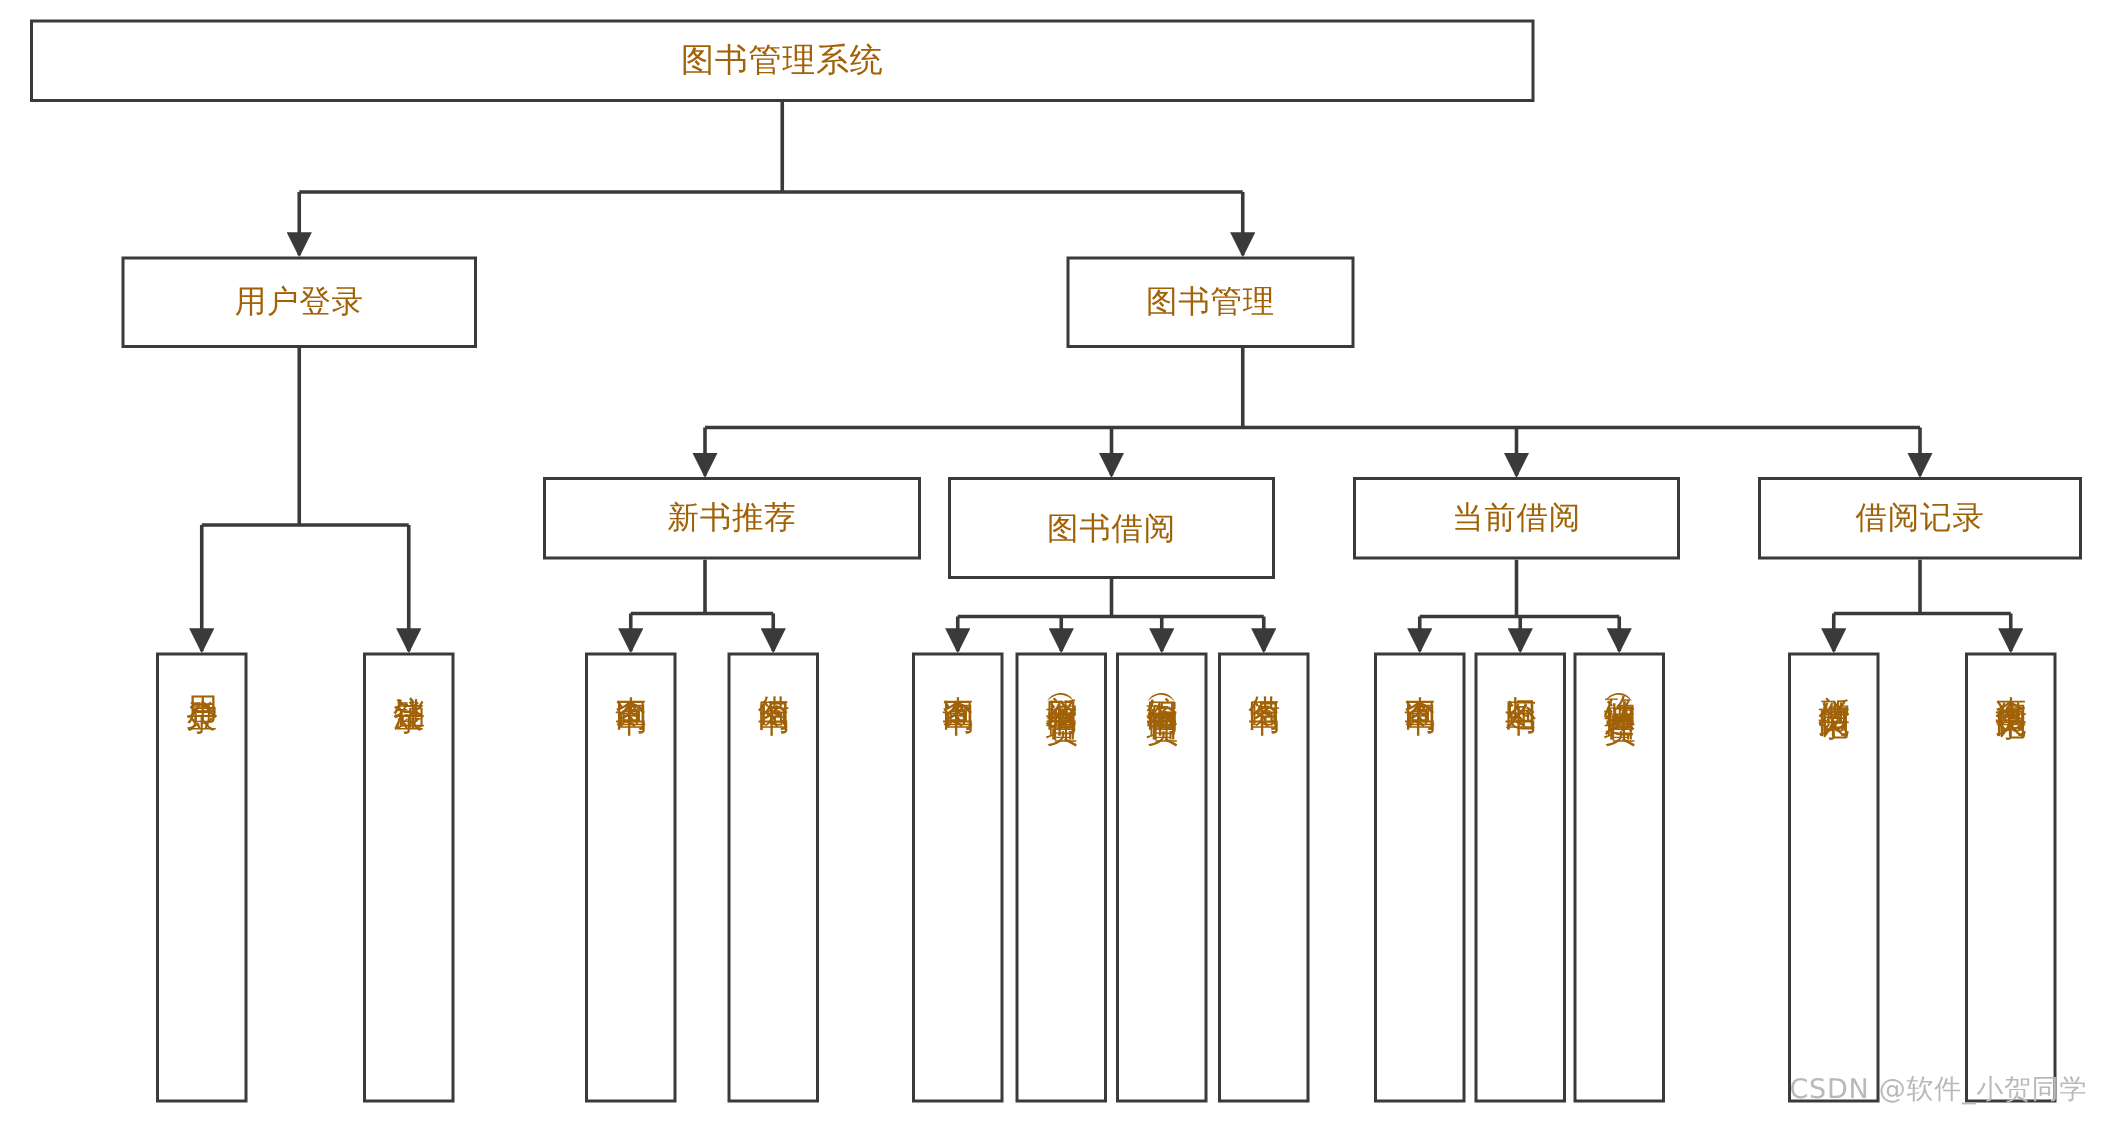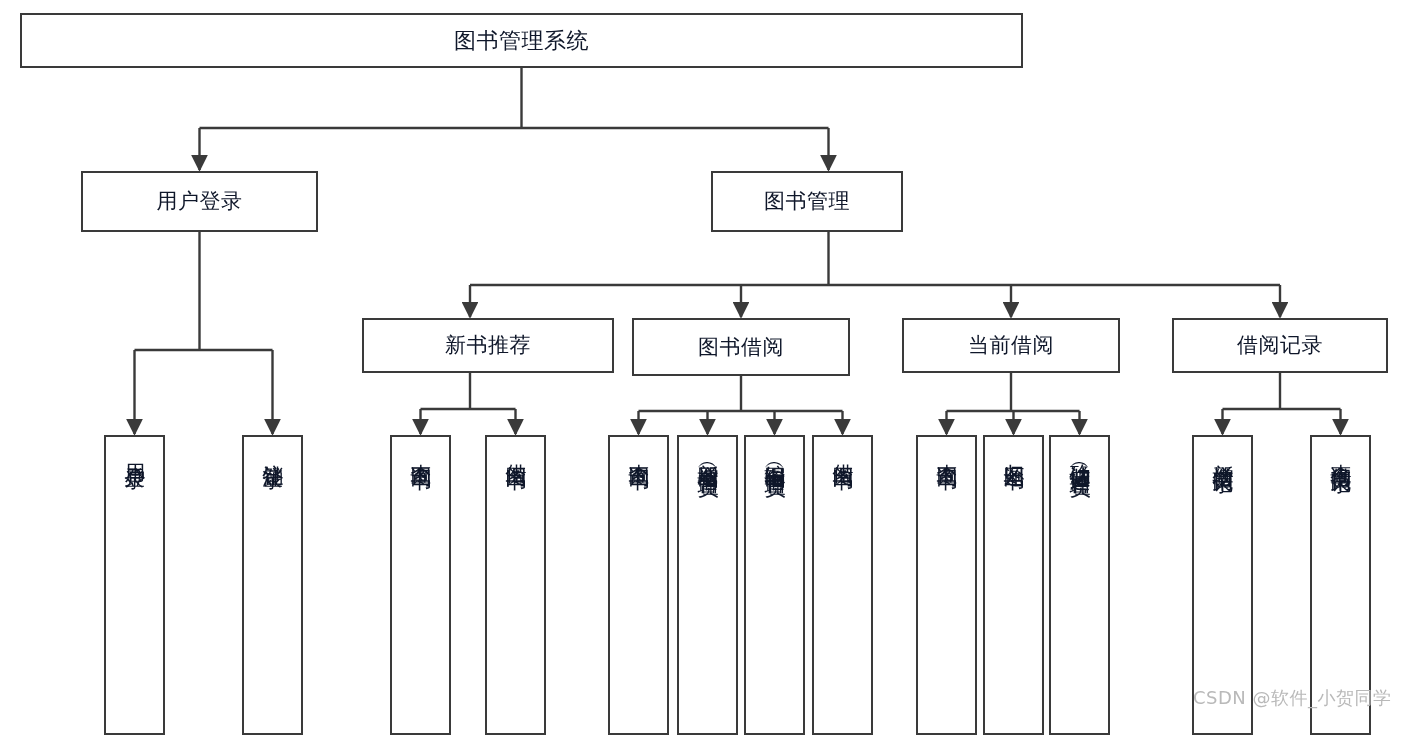--- a/index.html
+++ b/index.html
@@ -27,21 +27,21 @@
     pointer-events: none;
   }
   .node {
     position: absolute;
     box-sizing: border-box;
     background: #ffffff;
     border: 2.2px solid #3a3a3a;
     display: flex;
     align-items: center;
     justify-content: center;
-    color: #0f172a;
+    color: #a16207;
     z-index: 2;
   }
   .node-label {
     display: block;
     text-align: center;
     line-height: 1.16;
     letter-spacing: 0.5px;
     white-space: nowrap;
   }
   
@@ -130,21 +130,21 @@
   <div class="node h" style="left: 81px; top: 171px; width: 237px; height: 61px;">
     <span class="node-label">用户登录</span>
   </div>
   <div class="node h" style="left: 711px; top: 171px; width: 192px; height: 61px;">
     <span class="node-label">图书管理</span>
   </div>
 
   <div class="node h" style="left: 362px; top: 318px; width: 252px; height: 55px; justify-content: center;">
     <span class="node-label">新书推荐</span>
   </div>
-  <div class="node h" style="left: 632px; top: 318px; width: 218px; height: 58px;">
+  <div class="node h" style="left: 632px; top: 318px; width: 218px; height: 68px;">
     <span class="node-label">图书借阅</span>
   </div>
   <div class="node h" style="left: 902px; top: 318px; width: 218px; height: 55px; justify-content: center;">
     <span class="node-label">当前借阅</span>
   </div>
   <div class="node h" style="left: 1172px; top: 318px; width: 216px; height: 55px;">
     <span class="node-label">借阅记录</span>
   </div>
 
   <div class="node v" style="left: 104px; top: 435px; width: 61px; height: 300px;">
@@ -180,15 +180,15 @@
   <div class="node v" style="left: 1049px; top: 435px; width: 61px; height: 300px;">
     <span class="node-label">确认归还（管理员）</span>
   </div>
   <div class="node v" style="left: 1192px; top: 435px; width: 61px; height: 300px;">
     <span class="node-label">新增借阅记录</span>
   </div>
   <div class="node v" style="left: 1310px; top: 435px; width: 61px; height: 300px;">
     <span class="node-label">查询借阅记录</span>
   </div>
 
-  <div class="watermark" style="left: 1193px; top: 686px;">CSDN @软件_小贺同学</div>
+  <div class="watermark" style="left: 1193px; top: 714px;">CSDN @软件_小贺同学</div>
 
 </div>
 
 </body></html>

